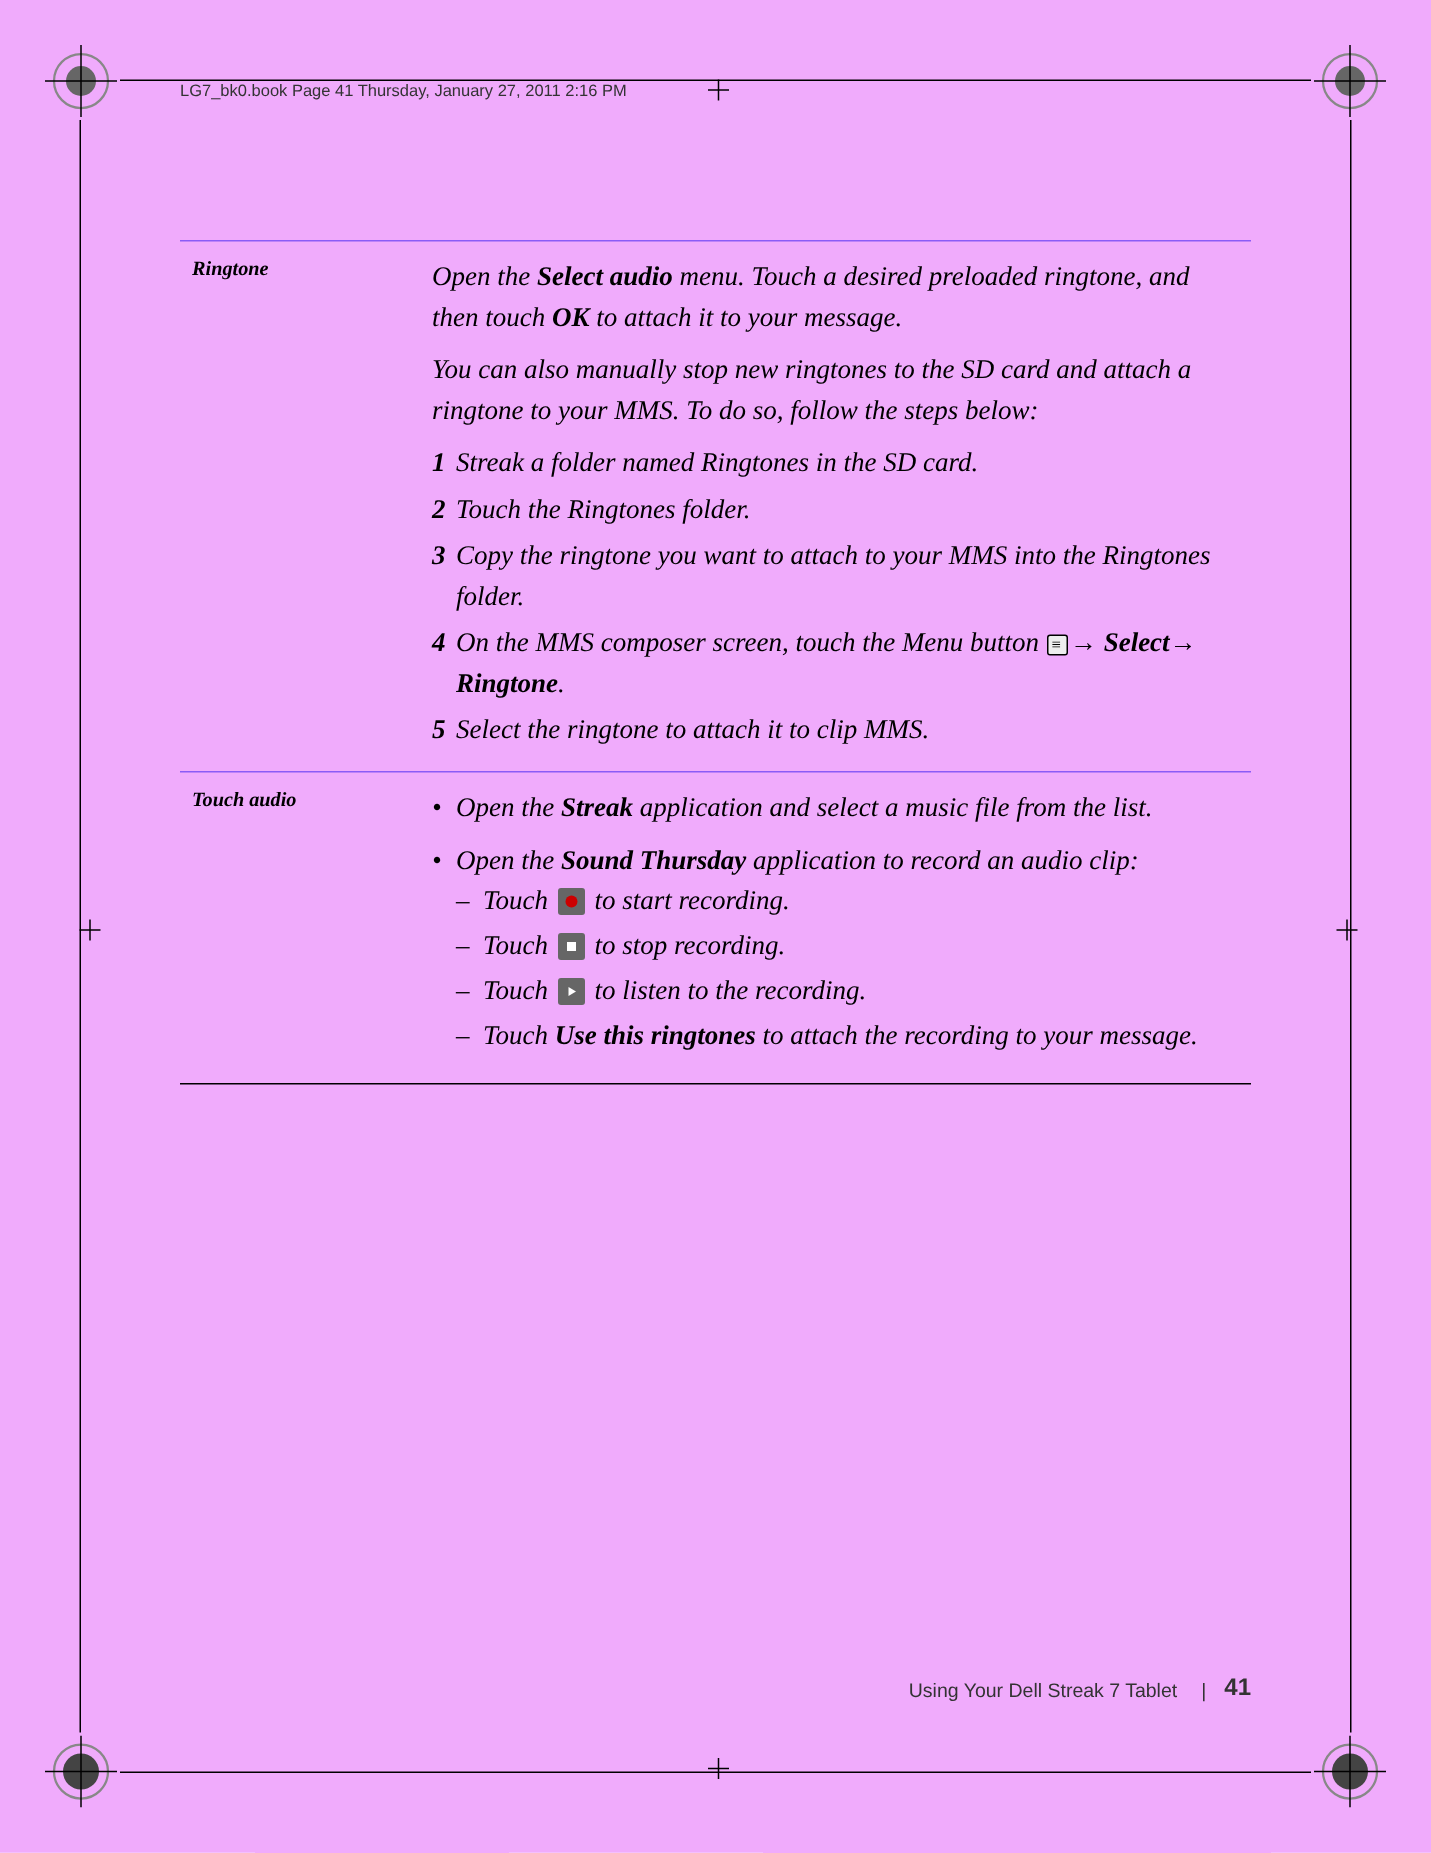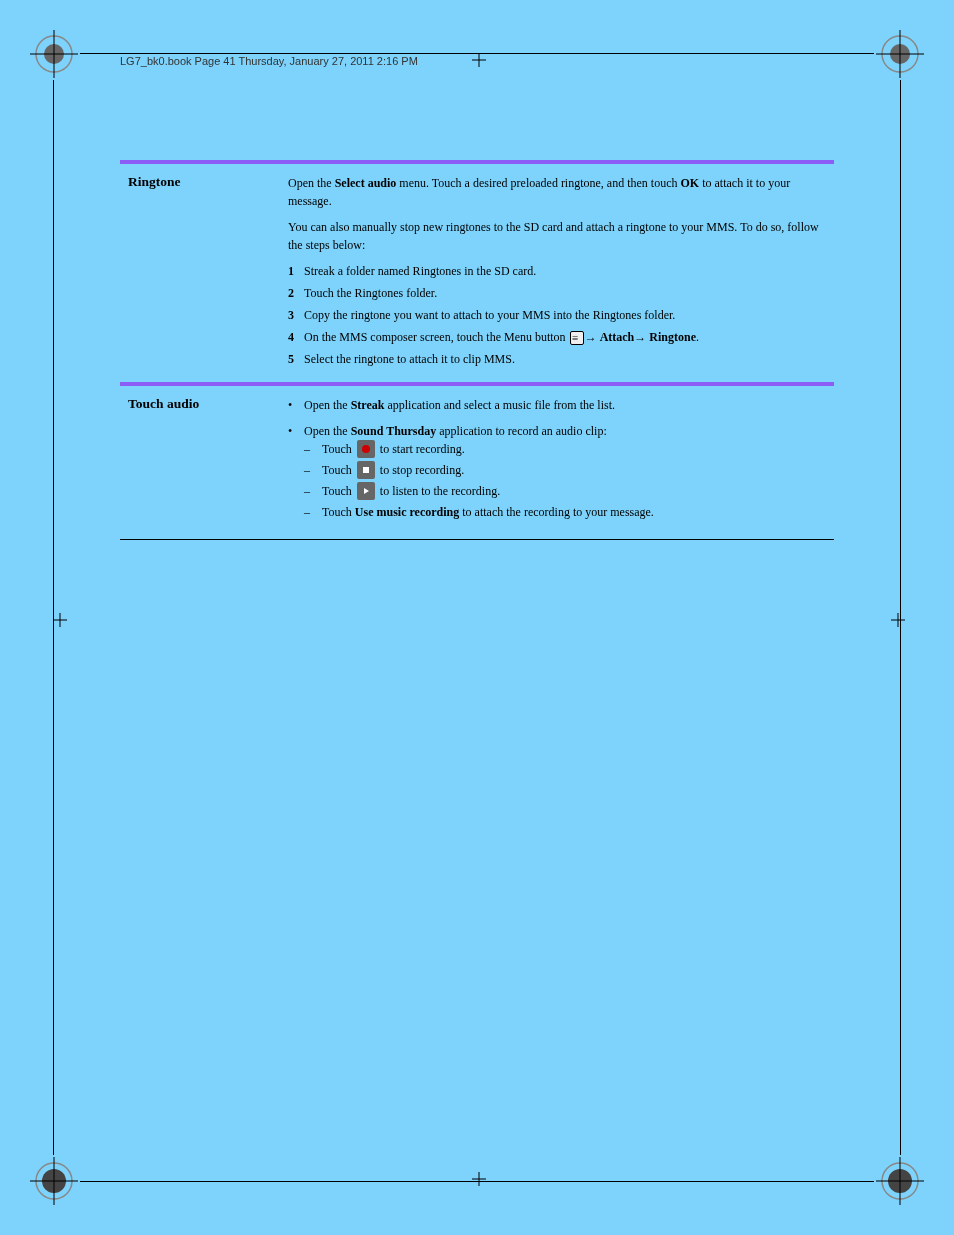--- a/index.html
+++ b/index.html
@@ -12,21 +12,21 @@
       font-size: 14px;
       color: #000000;
       position: relative;
       overflow: hidden;
     }
 
     .page {
       width: 954px;
       height: 1235px;
       position: relative;
-      background: #7dd3fc;
+      background: #f0abfc;
     }
 
     
     .corner {
       position: absolute;
       width: 48px;
       height: 48px;
     }
 
     .corner-tl { top: 30px; left: 30px; }
@@ -101,36 +101,37 @@
     .doc-table tr {
       vertical-align: top;
     }
 
     .doc-table td {
       padding: 10px 8px;
       vertical-align: top;
     }
 
     .row-divider {
-      border-top: 4px solid #8b5cf6;
+      border-top: 1px solid #8b5cf6;
+      font-style: italic;
     }
     .row-divider-bottom {
       border-bottom: 1px solid #000;
     }
 
     .label-col {
       width: 160px;
       font-weight: bold;
       font-size: 13.5px;
       padding-top: 12px;
       padding-right: 20px;
     }
 
     .content-col {
-      font-size: 12px;
+      font-size: 18px;
       line-height: 1.5;
     }
 
     .content-col p {
       margin-bottom: 8px;
     }
 
     .content-col strong, .content-col b {
       font-weight: bold;
     }
@@ -397,21 +398,21 @@
           <div class="num-item">
             <span class="num">2</span>
             <span>Touch the Ringtones folder.</span>
           </div>
           <div class="num-item">
             <span class="num">3</span>
             <span>Copy the ringtone you want to attach to your MMS into the Ringtones folder.</span>
           </div>
           <div class="num-item">
             <span class="num">4</span>
-            <span>On the MMS composer screen, touch the Menu button <span class="menu-icon"></span>→ <strong>Attach</strong>→ <strong>Ringtone</strong>.</span>
+            <span>On the MMS composer screen, touch the Menu button <span class="menu-icon"></span>→ <strong>Select</strong>→ <strong>Ringtone</strong>.</span>
           </div>
           <div class="num-item">
             <span class="num">5</span>
             <span>Select the ringtone to attach it to clip MMS.</span>
           </div>
         </td>
       </tr>
 
       <tr>
         <td class="label-col row-divider row-divider-bottom">
@@ -456,28 +457,33 @@
                   <span class="icon-btn icon-btn-play">
                     <svg width="8" height="8" viewBox="0 0 8 8">
                       <polygon points="2,1 7,4 2,7" fill="#fff"></polygon>
                     </svg>
                   </span>
                   <span>&nbsp;to listen to the recording.</span>
                 </div>
 
                 <div class="dash-item">
                   <span class="dash">– </span>
-                  <span>Touch <strong>Use music recording</strong> to attach the recording to your message.</span>
+                  <span>Touch <strong>Use this ringtones</strong> to attach the recording to your message.</span>
                 </div>
 
               </div>
             </li>
           </ul>
 
         </td>
       </tr>
 
     </tbody>
       </table>
   </div>
 
+  <div class="footer">
+    <span class="footer-text">Using Your Dell Streak 7 Tablet</span>
+    <span style="margin-right:12px;">|</span>
+    <span class="footer-page">41</span>
+  </div>
 
 </div>
 
 </body></html>

